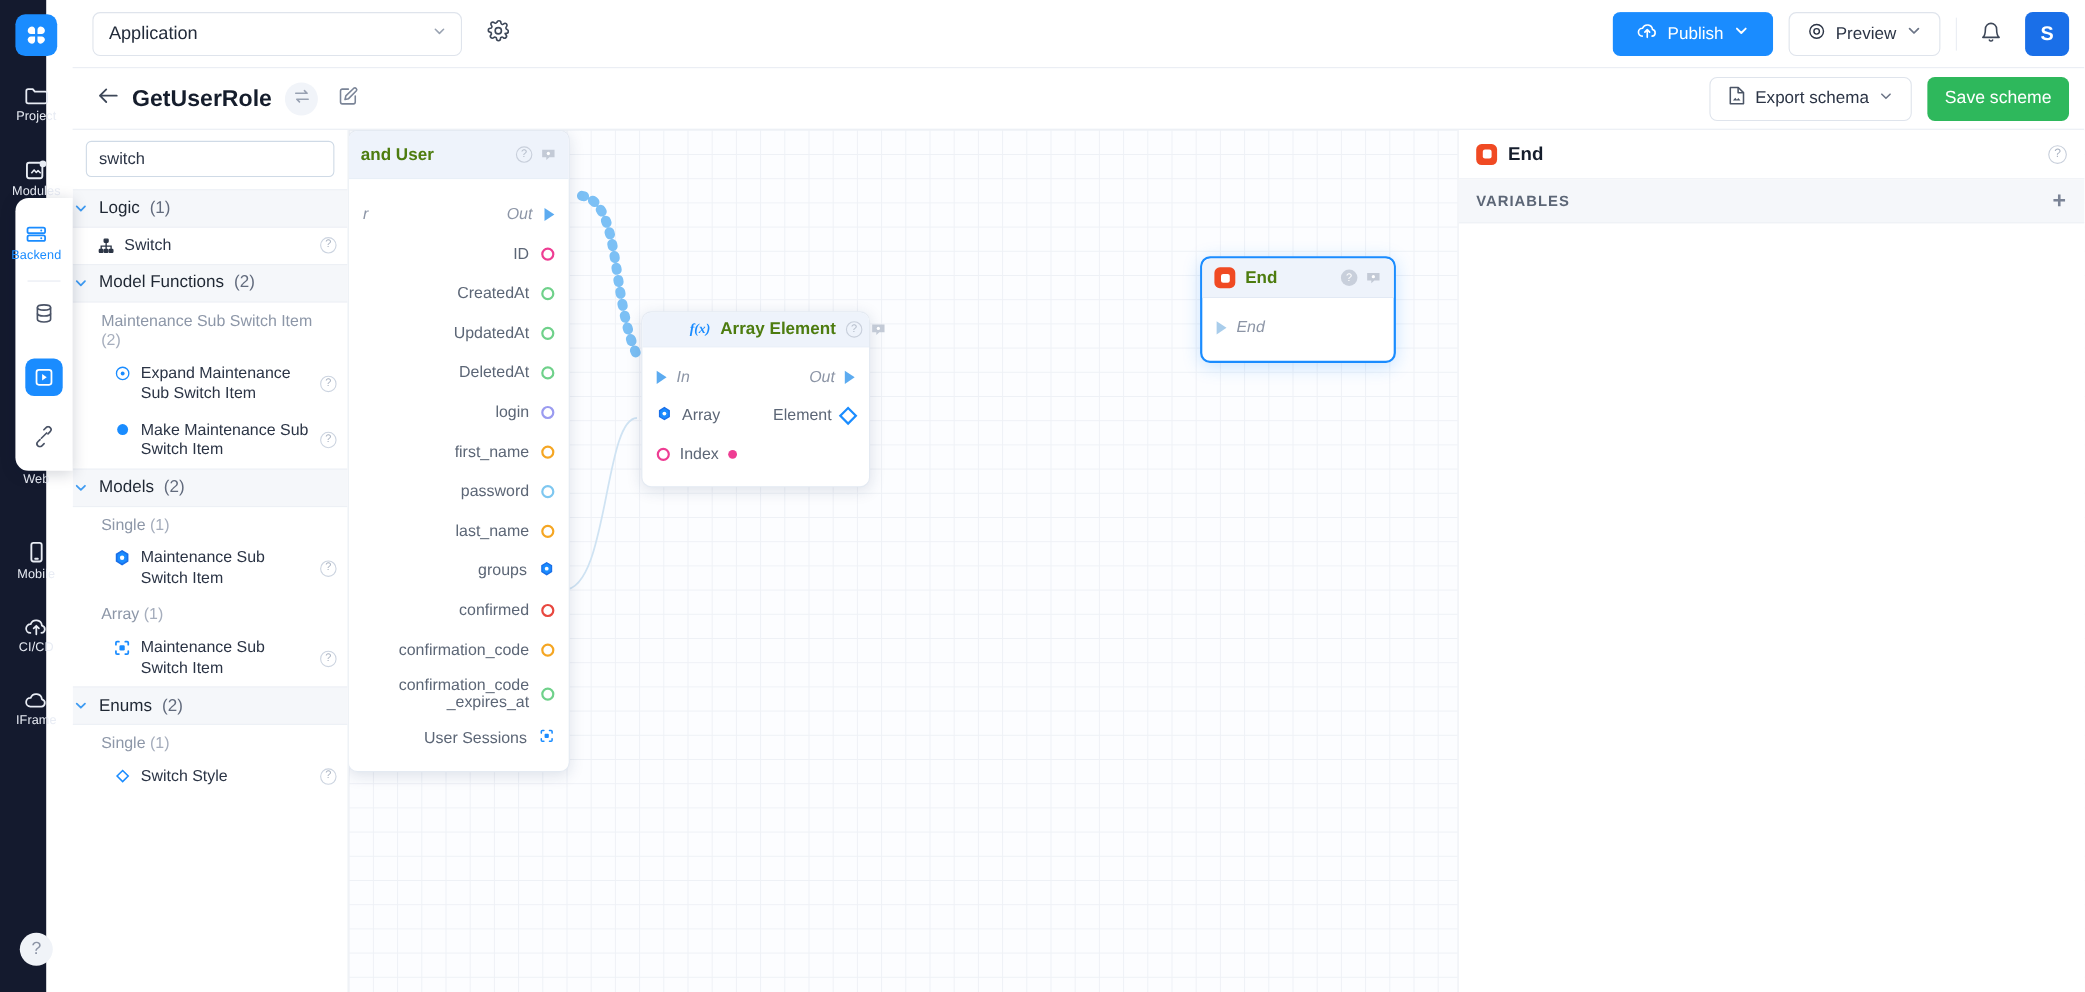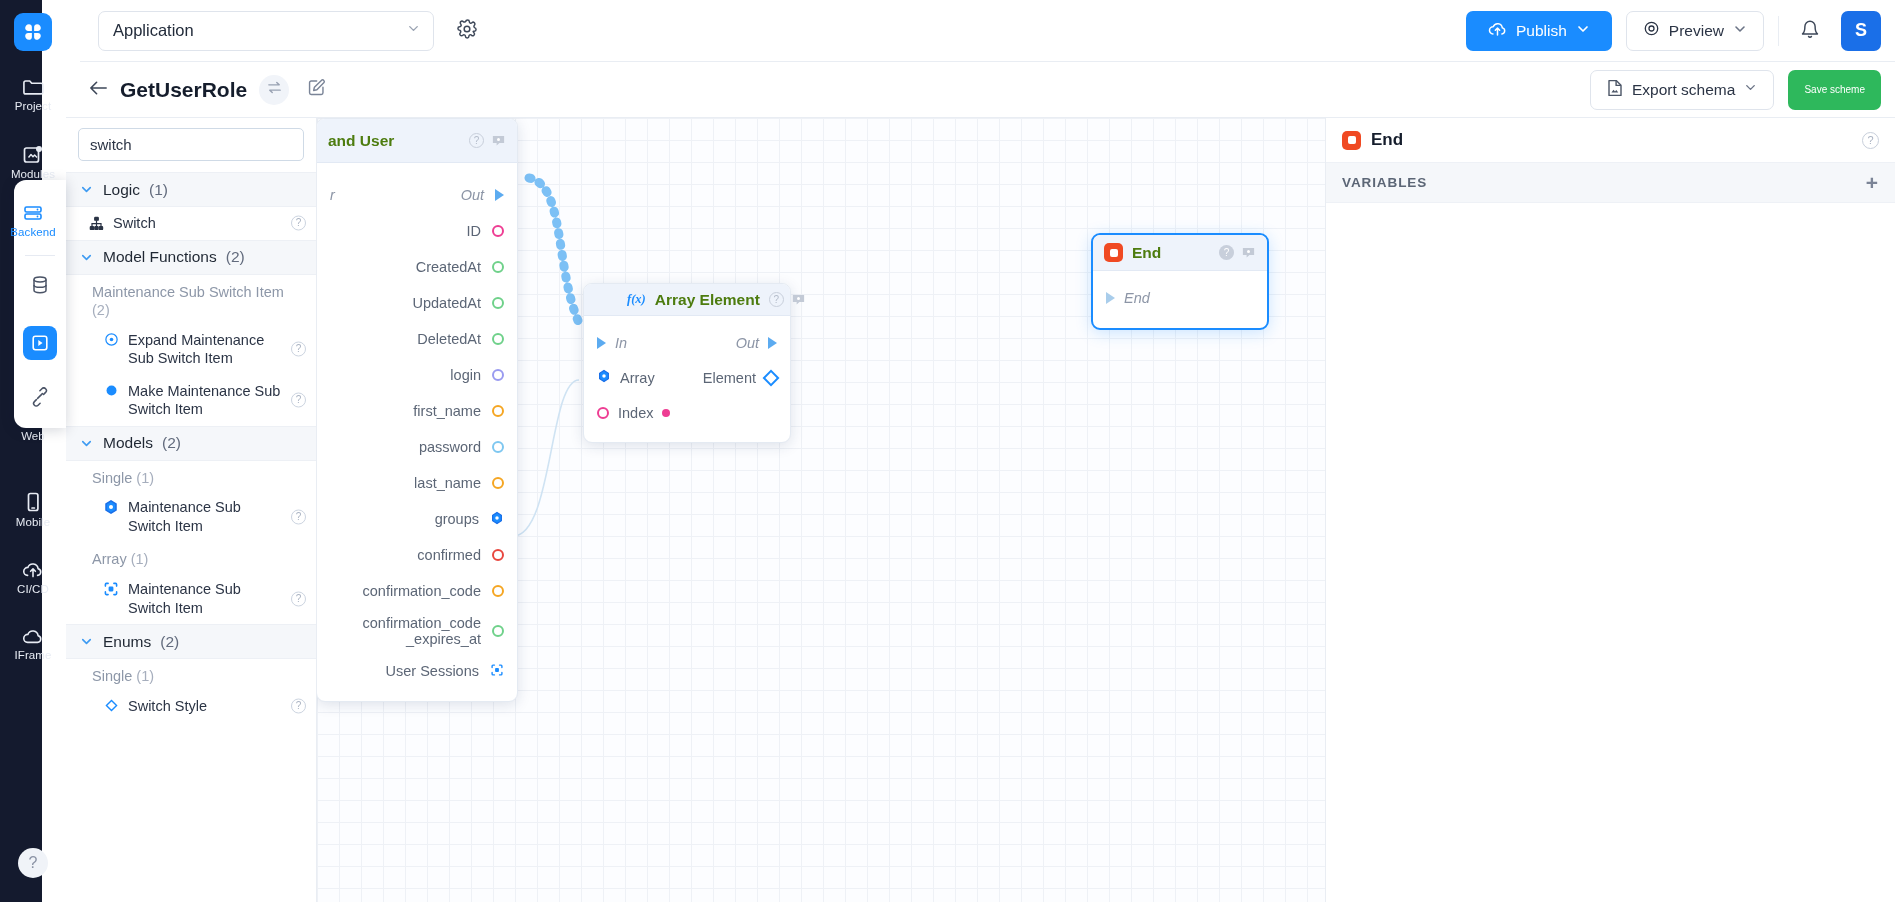--- a/index.html
+++ b/index.html
@@ -52,21 +52,21 @@
   .rail-help {
     position: absolute; left: 18px; bottom: 24px;
     width: 30px; height: 30px; border-radius: 50%;
     background: #f0f3f8; color: #8b93a5;
     display: flex; align-items: center; justify-content: center;
     font-size: 16px; cursor: pointer;
   }
 
   
   .topbar {
-    position: absolute; left: 80px; top: 0; right: 0; height: 62px;
+    position: absolute; left: 66px; top: 0; right: 0; height: 62px;
     background: #fff; border-bottom: 1px solid #e9edf3;
     display: flex; align-items: center; z-index: 30;
   }
   .app-select {
     margin-left: 18px; width: 336px; height: 40px;
     border: 1px solid #dfe4ec; border-radius: 7px;
     display: flex; align-items: center; padding: 0 12px 0 14px; cursor: pointer;
     background: #fff;
   }
   .app-select .txt { flex: 1; font-size: 16.5px; color: #222b3a; }
@@ -78,21 +78,21 @@
     margin-left: auto; display: flex; align-items: center; gap: 14px; padding-right: 14px;
   }
   .btn {
     display: inline-flex; align-items: center; gap: 8px;
     height: 40px; padding: 0 15px; border-radius: 7px;
     font-size: 15.5px; cursor: pointer; border: 1px solid transparent;
     white-space: nowrap; user-select: none;
   }
   .btn-publish { background: #1a8cff; color: #fff; padding: 0 20px; }
   .btn-outline { background: #fff; color: #2b3445; border-color: #dfe4ec; }
-  .btn-green { background: #2eb85c; color: #fff; font-size: 10px; }
+  .btn-green { background: #2eb85c; color: #fff; font-size: 16px; }
   .bell-btn {
     width: 34px; height: 34px; display: flex; align-items: center; justify-content: center;
     cursor: pointer; color: #3d4758;
   }
   .vdiv { width: 1px; height: 30px; background: #e9edf3; }
   .avatar {
     width: 40px; height: 40px; border-radius: 7px; background: #1a6fe8; color: #fff;
     display: flex; align-items: center; justify-content: center;
     font-size: 18px; font-weight: bold; cursor: pointer;
   }
@@ -123,21 +123,21 @@
     overflow: hidden;
   }
   .search-wrap { padding: 10px 12px 11px 12px; }
   .search-input {
     width: 100%; height: 33px; border: 1px solid #cfdae6; border-radius: 5px;
     padding: 0 11px; font-size: 15px; color: #2b3445; outline: none;
     font-family: "Liberation Sans", sans-serif; background: #fff;
   }
   .grp-head {
     height: 35px; background: #f5f7fa; border-top: 1px solid #edf0f5; border-bottom: 1px solid #edf0f5;
-    display: flex; align-items: center; gap: 9px; padding-left: 13px; cursor: pointer;
+    display: flex; align-items: center; gap: 9px; cursor: pointer;
     font-size: 15.5px; color: #1f2733;
   }
   .grp-head .cnt { color: #626b7d; }
   .chev { color: #3e9bf2; display: flex; }
   .sub-label {
     padding: 8px 12px 4px 26px; font-size: 14.5px; color: #8d97a8; line-height: 1.28;
   }
   .sub-label .cnt { color: #a6aebd; }
   .leaf {
     display: flex; align-items: flex-start; gap: 9px;

